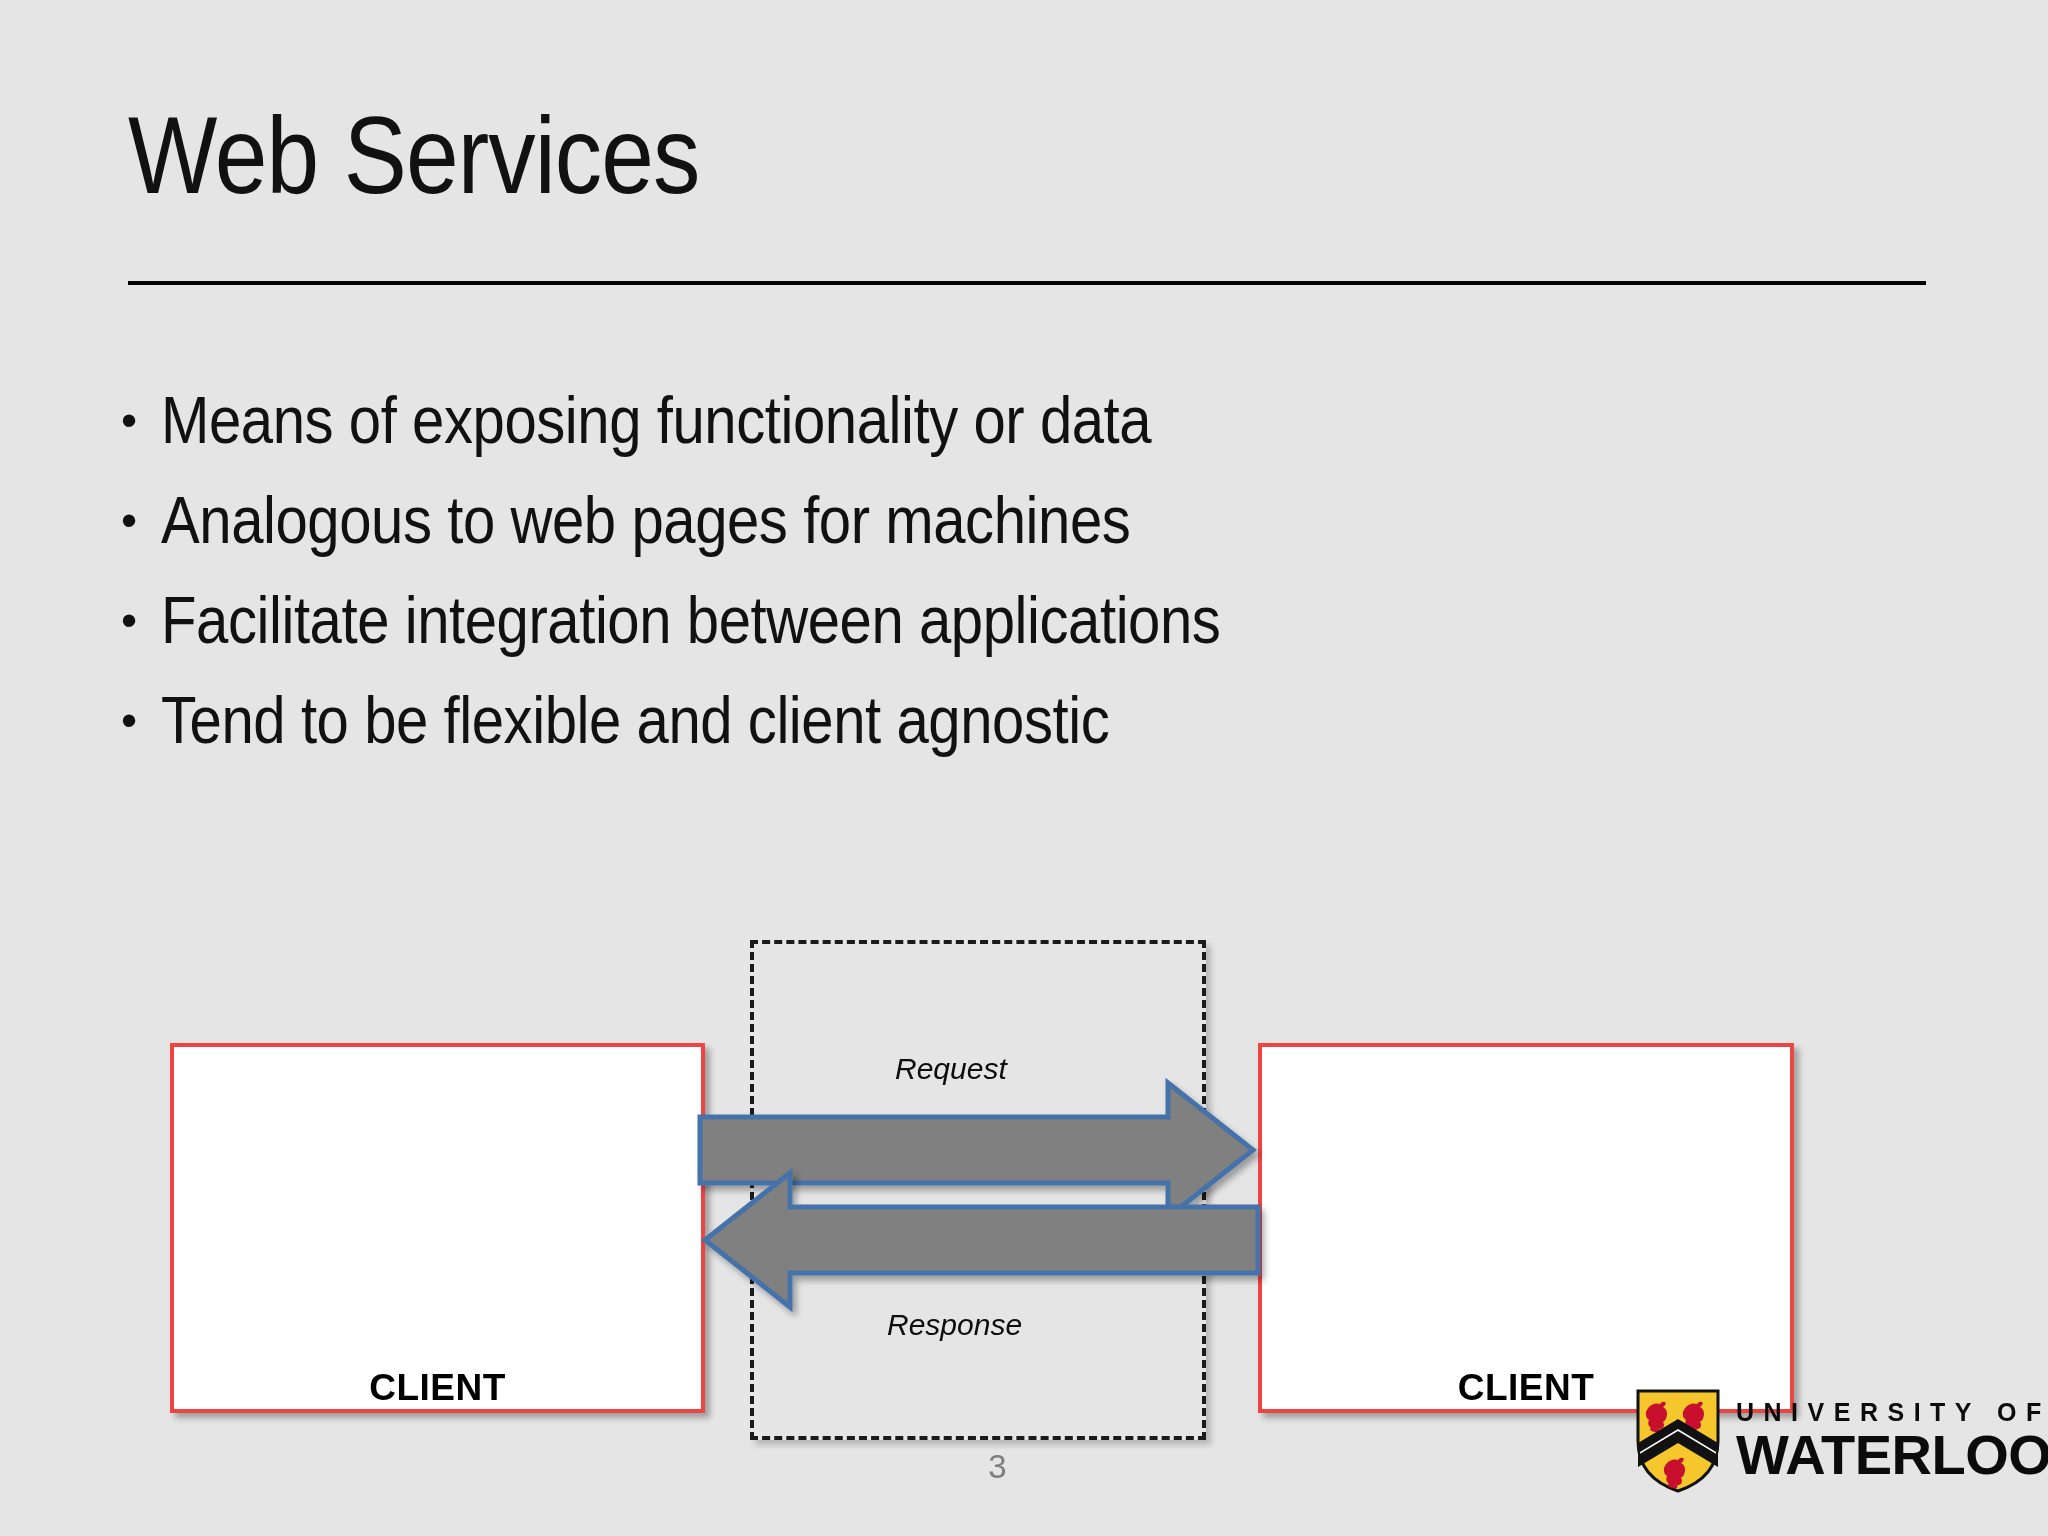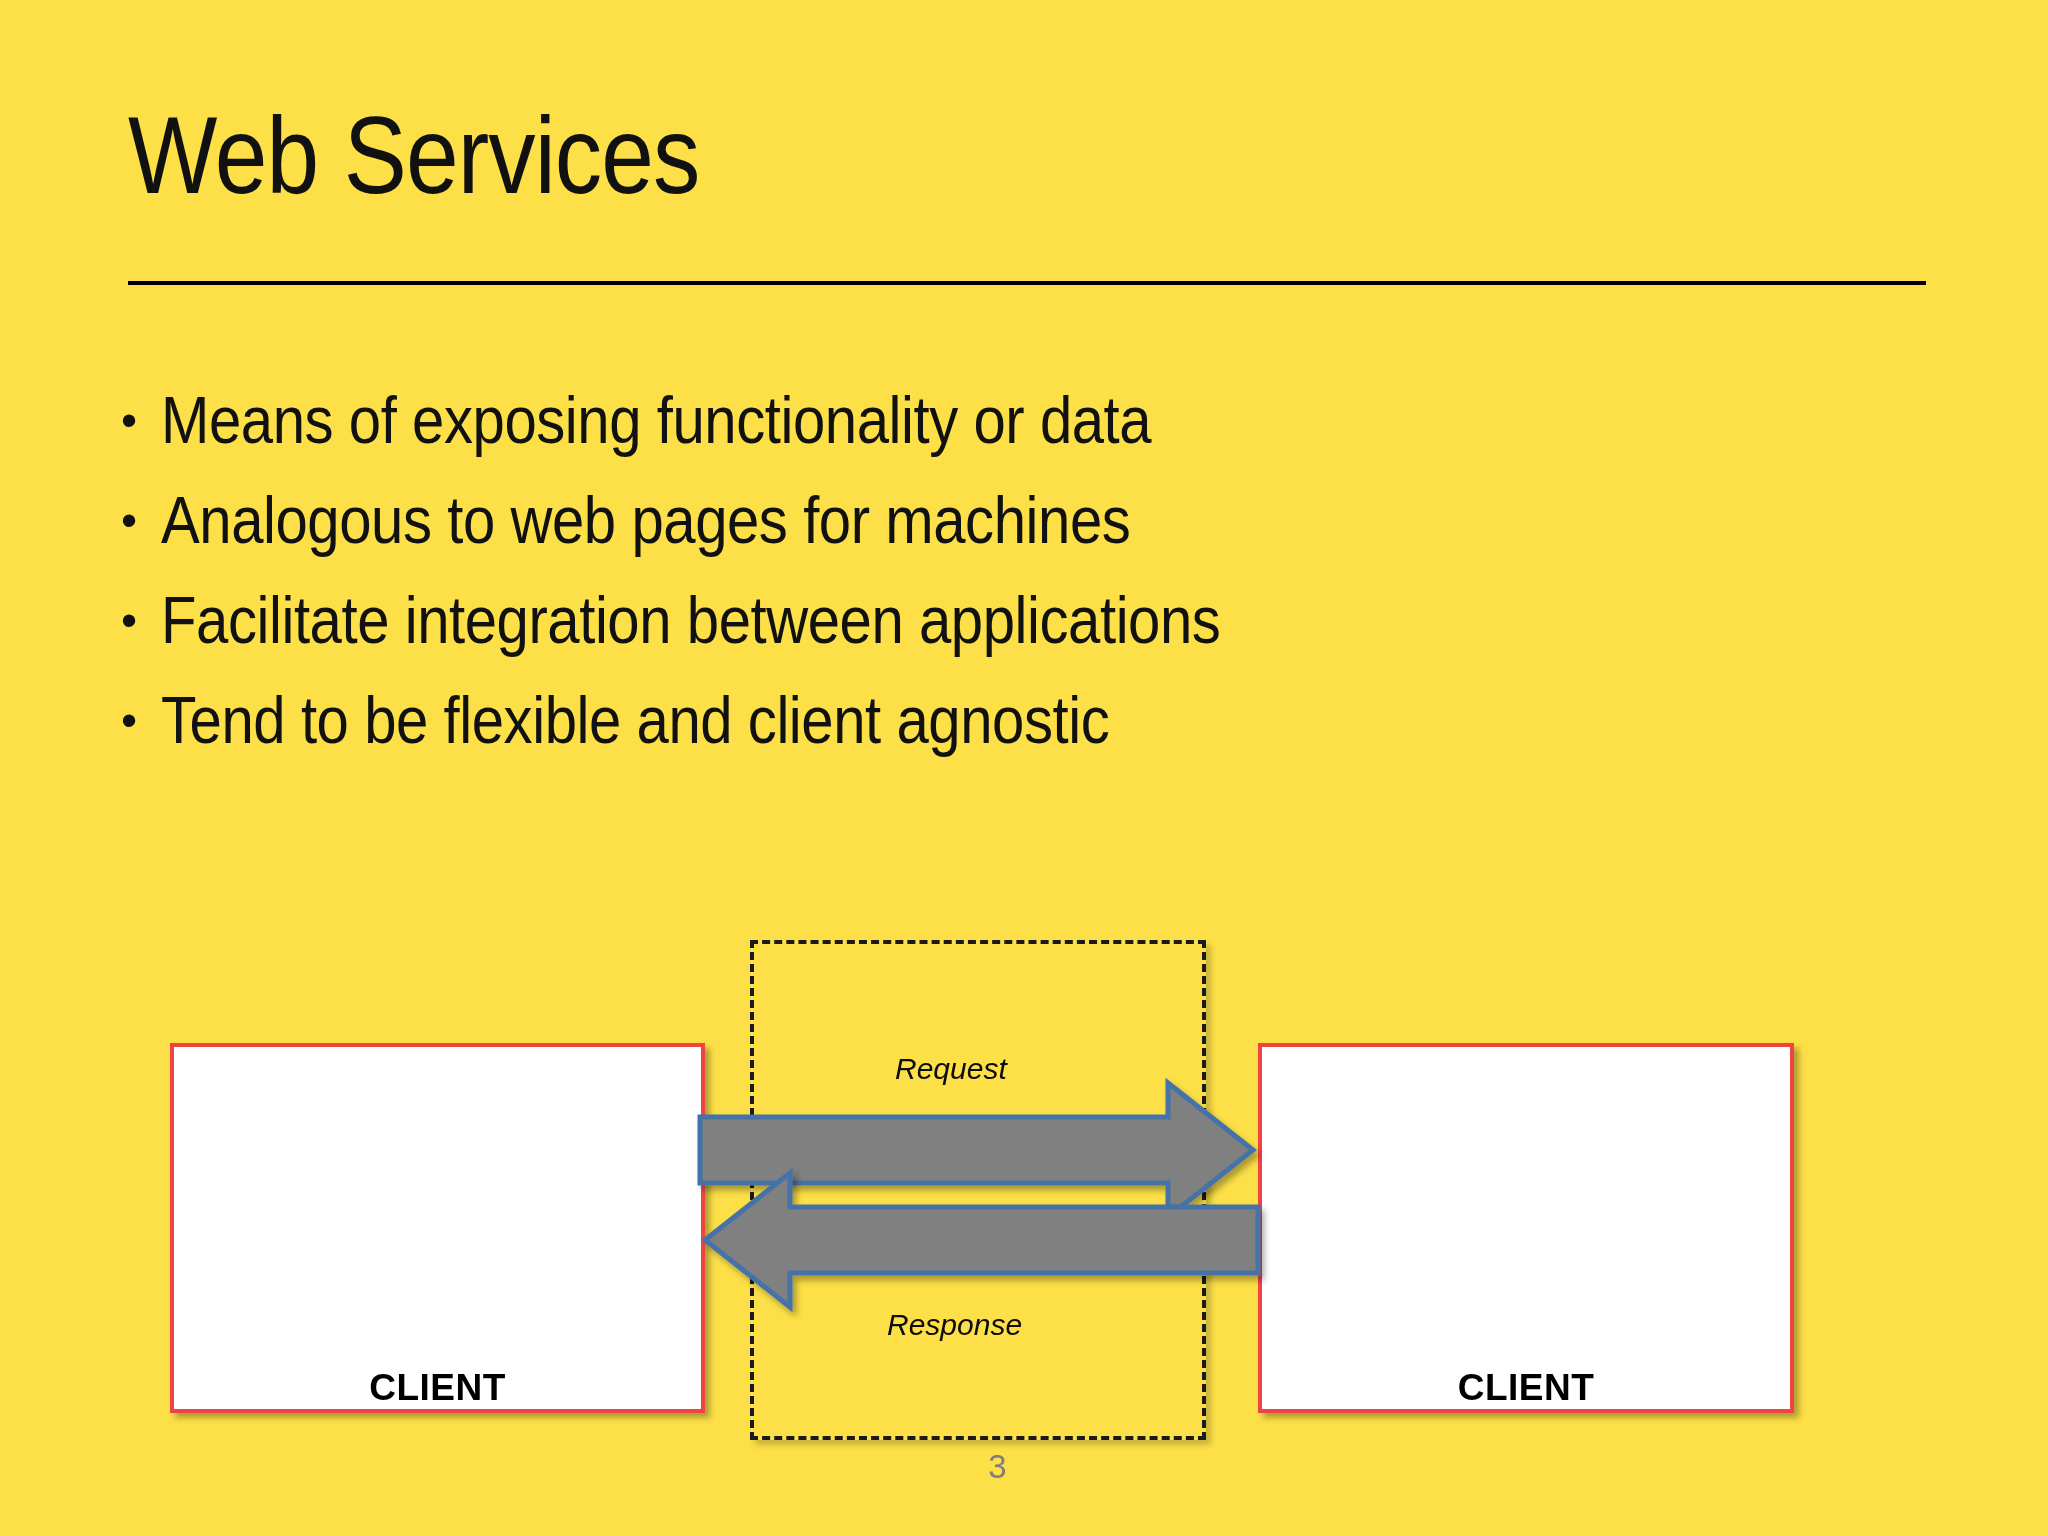--- a/index.html
+++ b/index.html
@@ -7,21 +7,21 @@
     padding: 0;
     background: #ffffff;
   }
   body {
     font-family: "Liberation Sans", sans-serif;
   }
   #slide {
     position: relative;
     width: 2048px;
     height: 1536px;
-    background: #fde047;
+    background: #e5e5e5;
     overflow: hidden;
   }
 
   
   #title {
     position: absolute;
     left: 128px;
     top: 100px;
     width: 1800px;
     font-size: 110px;
@@ -234,14 +234,42 @@
 
       <polygon filter="url(#dropshadow)" points="1258,1207 790,1207 790,1173 705,1240 790,1307 790,1273 1258,1273" fill="#808080" stroke="#4472a8" stroke-width="5"></polygon>
     </svg>
 
     <div id="request-label" class="flow-label">Request</div>
     <div id="response-label" class="flow-label">Response</div>
   </div>
 
   <div id="page-number">3</div>
 
+  <div id="logo">
+    <svg id="logo-shield" viewBox="0 0 84 104">
+      <path d="M2 2 H82 V52 C82 78 66 94 42 102 C18 94 2 78 2 52 Z" fill="#f5c72c" stroke="#111111" stroke-width="3"></path>
+
+      <g fill="#c8102e">
+        <path d="M13 18 q5 -5 11 -3 q3 -4 6 -1 q-1 3 -3 4 q4 2 4 7 q0 5 -4 8 q2 3 0 6 q-3 2 -6 0 q-4 2 -7 -1 q-3 -3 -1 -7 q-4 -3 -3 -8 q1 -3 3 -5 z"></path>
+        <path d="M15 37 q4 3 9 2 l-1 4 q-5 1 -9 -2 z"></path>
+      </g>
+
+      <g fill="#c8102e">
+        <path d="M50 18 q5 -5 11 -3 q3 -4 6 -1 q-1 3 -3 4 q4 2 4 7 q0 5 -4 8 q2 3 0 6 q-3 2 -6 0 q-4 2 -7 -1 q-3 -3 -1 -7 q-4 -3 -3 -8 q1 -3 3 -5 z"></path>
+        <path d="M52 37 q4 3 9 2 l-1 4 q-5 1 -9 -2 z"></path>
+      </g>
+
+      <path d="M2 54 L42 30 L82 54 L82 66 L42 42 L2 66 Z" fill="#111111"></path>
+      <path d="M4 63 L42 40 L80 63 L80 68 L42 45 L4 68 Z" fill="#ffffff"></path>
+      <path d="M2 66 L42 42 L82 66 L82 78 L42 54 L2 78 Z" fill="#111111"></path>
+
+      <g fill="#c8102e">
+        <path d="M31 74 q5 -5 11 -3 q3 -4 6 -1 q-1 3 -3 4 q4 2 4 7 q0 5 -4 8 q2 3 0 6 q-3 2 -6 0 q-4 2 -7 -1 q-3 -3 -1 -7 q-4 -3 -3 -8 q1 -3 3 -5 z"></path>
+        <path d="M33 93 q4 3 9 2 l-1 4 q-5 1 -9 -2 z"></path>
+      </g>
+    </svg>
+    <div id="logo-words">
+      <div id="logo-line1">UNIVERSITY OF</div>
+      <div id="logo-line2">WATERLOO</div>
+    </div>
+  </div>
 
 </div>
 
 </body></html>

